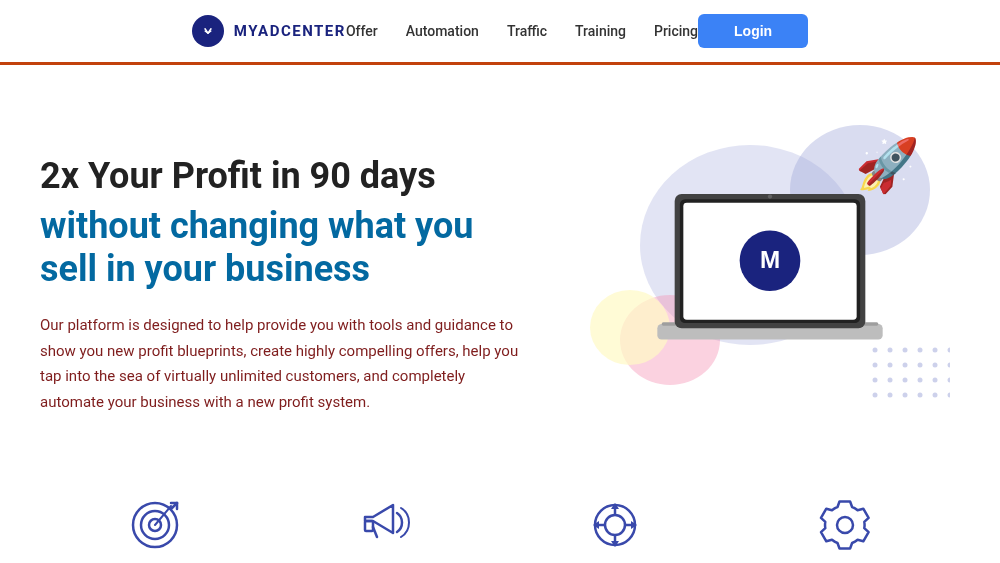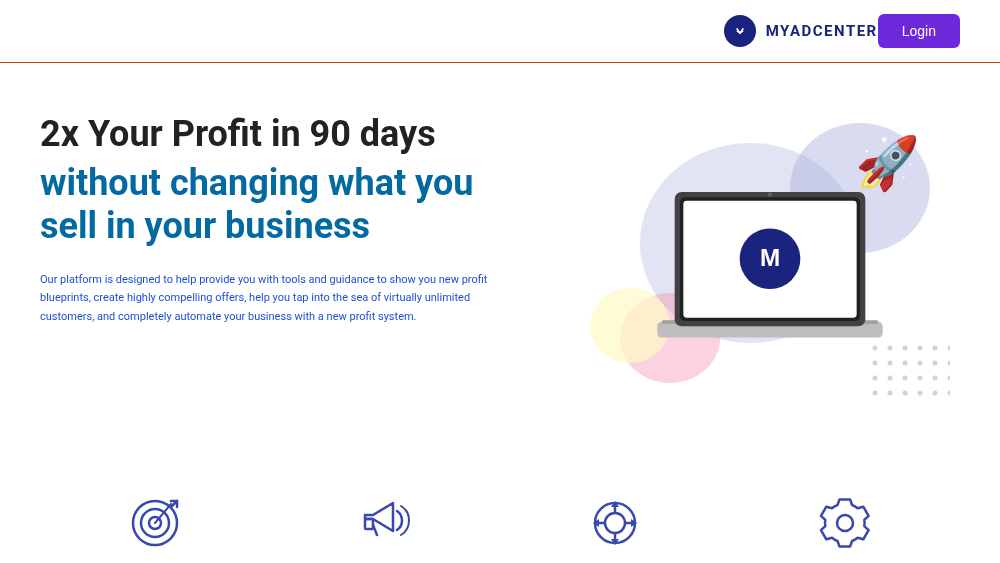--- a/index.html
+++ b/index.html
@@ -8,23 +8,23 @@
       background: #fff;
       width: 1000px;
       min-height: 563px;
       overflow-x: hidden;
     }
 
     
     header {
       display: flex;
       align-items: center;
-      justify-content: flex-end;
+      justify-content: center;
       padding: 14px 40px;
-      border-bottom: 1px solid #c2410c;
+      border-bottom: 3px solid #c2410c;
       background: #fff;
     }
     .logo-area {
       display: flex;
       align-items: center;
       gap: 10px;
     }
     .logo-icon {
       width: 32px;
       height: 32px;
@@ -47,34 +47,34 @@
       align-items: center;
       gap: 28px;
     }
     nav a {
       text-decoration: none;
       color: #333;
       font-size: 14px;
       font-weight: 500;
     }
     .login-btn {
-      background: #6d28d9;
+      background: #3b82f6;
       color: #fff;
       border: none;
       border-radius: 6px;
-      padding: 9px 24px;
+      padding: 9px 36px;
       font-size: 14px;
-      font-weight: 400;
+      font-weight: 700;
       cursor: pointer;
     }
 
     
     .hero {
       display: flex;
-      align-items: flex-start;
+      align-items: flex-end;
       justify-content: space-between;
       padding: 50px 40px 30px 40px;
       gap: 20px;
     }
     .hero-left {
       max-width: 480px;
       flex: 1;
     }
     .hero-headline-black {
       font-size: 36px;
@@ -91,22 +91,22 @@
       margin-bottom: 22px;
     }
     .hero-subheadline {
       font-size: 14px;
       font-weight: 600;
       color: #222;
       line-height: 1.6;
       margin-bottom: 16px;
     }
     .hero-body {
-      font-size: 11px;
-      color: #1d4ed8;
+      font-size: 15px;
+      color: #7f1d1d;
       line-height: 1.7;
     }
 
     
     .hero-right {
       flex: 0 0 380px;
       position: relative;
       height: 300px;
       display: flex;
       align-items: center;
@@ -208,20 +208,27 @@
   <div class="logo-area">
     <div class="logo-icon">
       <svg viewBox="0 0 24 24" fill="none" xmlns="http://www.w3.org/2000/svg">
         <path d="M12 3C7 3 3 7 3 12s4 9 9 9 9-4 9-9-4-9-9-9z" fill="#1a237e"></path>
         <path d="M8 9l4 6 4-6" stroke="#fff" stroke-width="2" stroke-linecap="round" stroke-linejoin="round"></path>
         <path d="M8 12l4 3 4-3" stroke="#fff" stroke-width="1.5" stroke-linecap="round" stroke-linejoin="round"></path>
       </svg>
     </div>
     <span class="logo-text">MYADCENTER</span>
   </div>
+  <nav>
+    <a href="#">Offer</a>
+    <a href="#">Automation</a>
+    <a href="#">Traffic</a>
+    <a href="#">Training</a>
+    <a href="#">Pricing</a>
+  </nav>
   <button class="login-btn">Login</button>
 </header>
 
 <section class="hero">
   <div class="hero-left">
     <div class="hero-headline-black">2x Your Profit in 90 days</div>
     <div class="hero-headline-blue">without changing what you sell in your business</div>
     <p class="hero-body">Our platform is designed to help provide you with tools and guidance to show you new profit blueprints, create highly compelling offers, help you tap into the sea of virtually unlimited customers, and completely automate your business with a new profit system.</p>
   </div>
 

